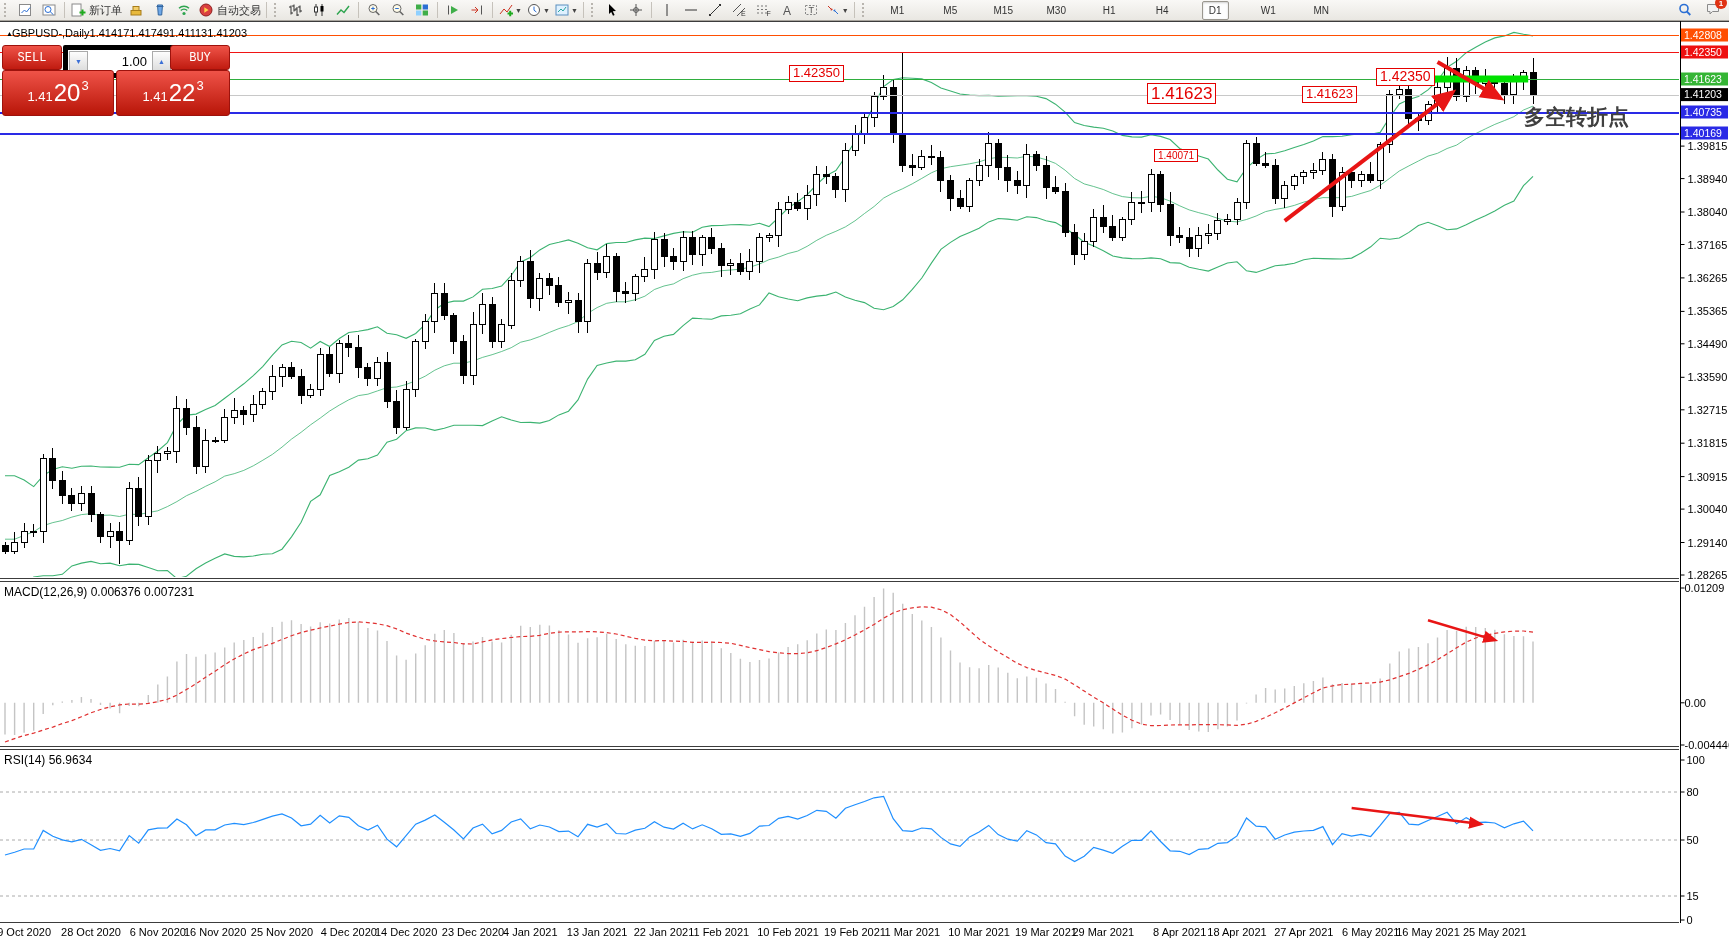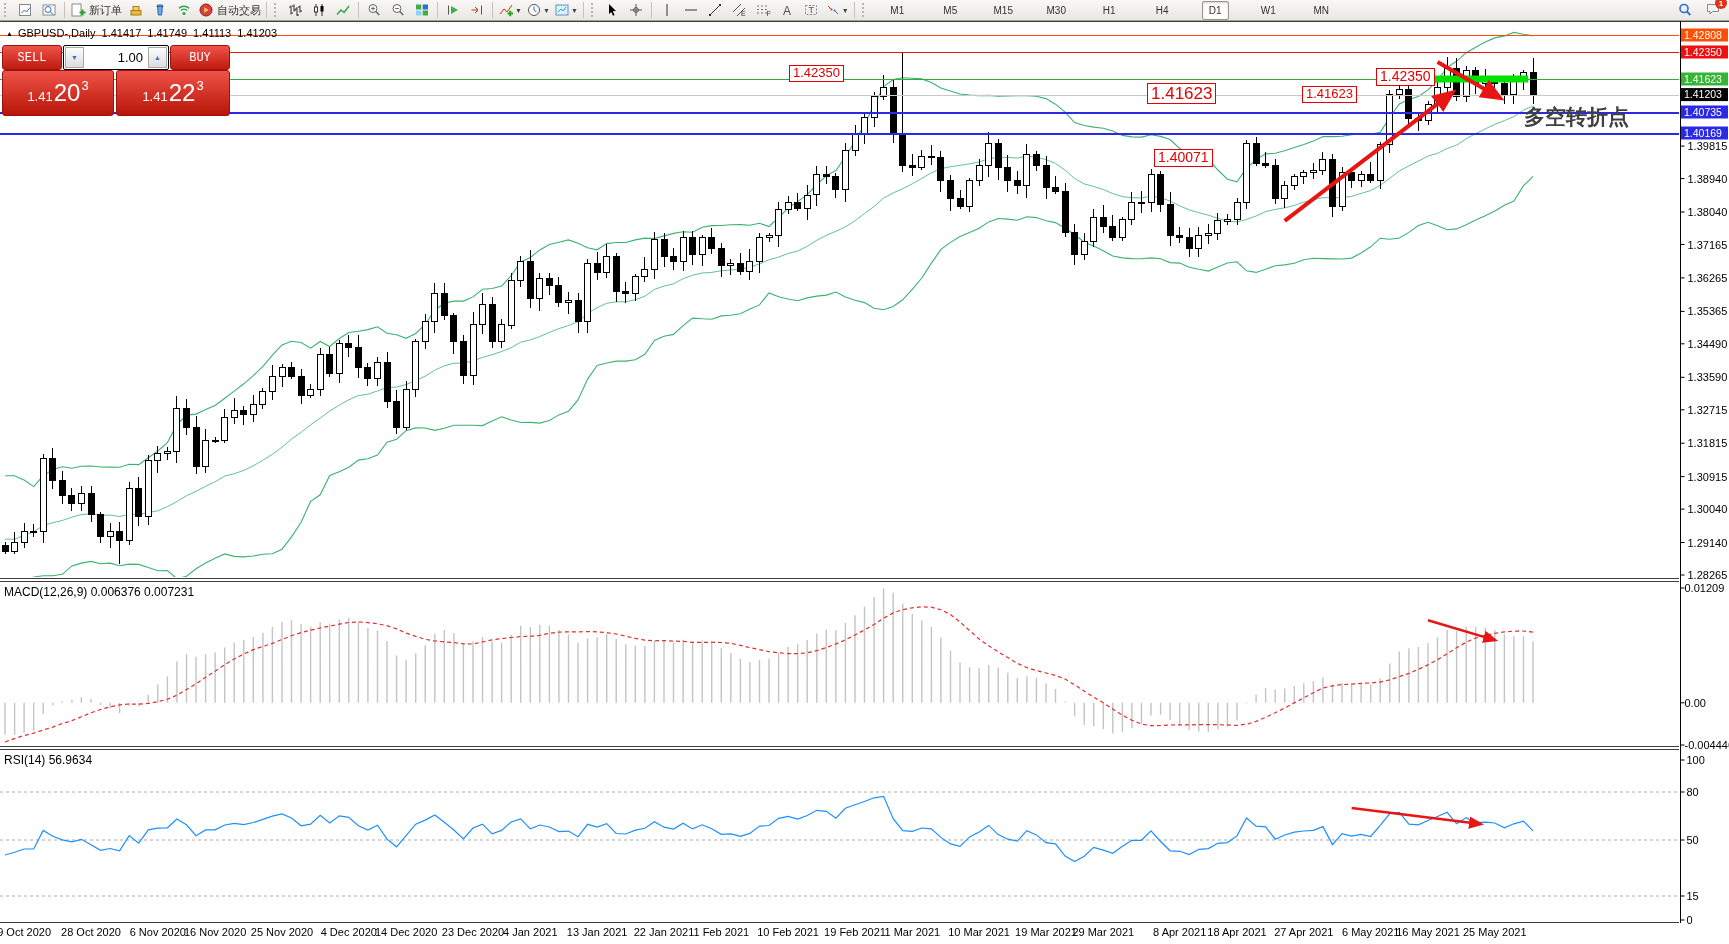--- a/index.html
+++ b/index.html
@@ -24,33 +24,33 @@
   .badge{position:absolute;right:-4px;top:-4px;width:12px;height:12px;border-radius:50%;
     background:#e03214;color:#fff;font-size:8px;font-weight:bold;display:flex;align-items:center;justify-content:center;}
   .chat-wrap{position:relative;margin-left:8px;}
 
   
   #chart-area{position:absolute;left:0;top:21px;width:1729px;height:923px;background:#fff;}
   #chart-svg{position:absolute;left:0;top:0;}
   #chart-svg text{font-family:"Liberation Sans","DejaVu Sans",sans-serif;}
 
   .symbol-header{position:absolute;left:6px;top:6px;font-size:11px;color:#000;
-    display:flex;align-items:center;gap:6px;white-space:nowrap;}
+    display:flex;align-items:center;white-space:nowrap;}
   .symbol-header .tri{font-size:7px;margin-right:-1px;}
 
   .pane-label{position:absolute;left:4px;font-size:12px;color:#000;white-space:nowrap;text-align:center;}
 
   
   .one-click{position:absolute;left:2px;top:24px;width:226px;height:62px;}
   .chip{position:absolute;background:linear-gradient(#ef5348,#c01b10);border:1px solid #9d120c;
     border-radius:3px;color:#fff;display:flex;align-items:center;justify-content:center;font-family:Liberation Mono, monospace;}
   .chip-sell{left:0;top:0;width:58px;height:23px;font-size:12px;}
   .chip-buy{left:168px;top:0;width:58px;height:23px;font-size:12px;}
   .lot-box{position:absolute;left:61px;top:0;width:104px;height:23px;background:#fff;
-    border:1px solid #000000;border-radius:2px;display:flex;align-items:stretch;}
+    border:5px solid #000000;border-radius:2px;display:flex;align-items:stretch;}
   .lot-btn{width:17px;background:linear-gradient(#fdfdfd,#dcdcdc);border:1px solid #aaa;
     color:#3b6fd6;font-size:7px;display:flex;align-items:center;justify-content:center;margin:1px;}
   .lot-val{flex:1;display:flex;align-items:center;justify-content:flex-end;padding-right:4px;
     font-size:13px;color:#000;}
   .price-chip{position:absolute;top:25px;height:36px;background:linear-gradient(#ef5348,#b81508);
     border:1px solid #9d120c;border-radius:3px;color:#fff;display:flex;align-items:flex-end;
     justify-content:center;padding-bottom:8px;}
   .price-sell{left:0;width:110px;}
   .price-buy{left:114px;width:112px;}
   .pp-small{font-size:13px;margin:0 1px 3px 0;}
@@ -791,17 +791,17 @@
     </div>
 
     <div class="pane-label" style="top:564px">MACD(12,26,9) 0.006376 0.007231</div>
     <div class="pane-label" style="top:732px">RSI(14) 56.9634</div>
 
     <div id="anno-layer">
         <div class="callout" style="left: 789px; top: 44px; font-size: 13px;">1.42350</div>
         <div class="callout" style="left: 1376px; top: 47px; font-size: 14px;">1.42350</div>
         <div class="callout" style="left: 1147px; top: 62px; font-size: 17px;">1.41623</div>
         <div class="callout" style="left: 1302px; top: 65px; font-size: 13px;">1.41623</div>
-        <div class="callout" style="left: 1154px; top: 128px; font-size: 14px;">1.40071</div>
+        <div class="callout" style="left: 1154px; top: 128px; font-size: 10px;">1.40071</div>
         <div class="cn-note" style="left: 1524px; top: 82px; color: #404040; font-size: 21px;">多空转折点</div>
       </div>
   </div>
 </div>
 
 </body></html>

